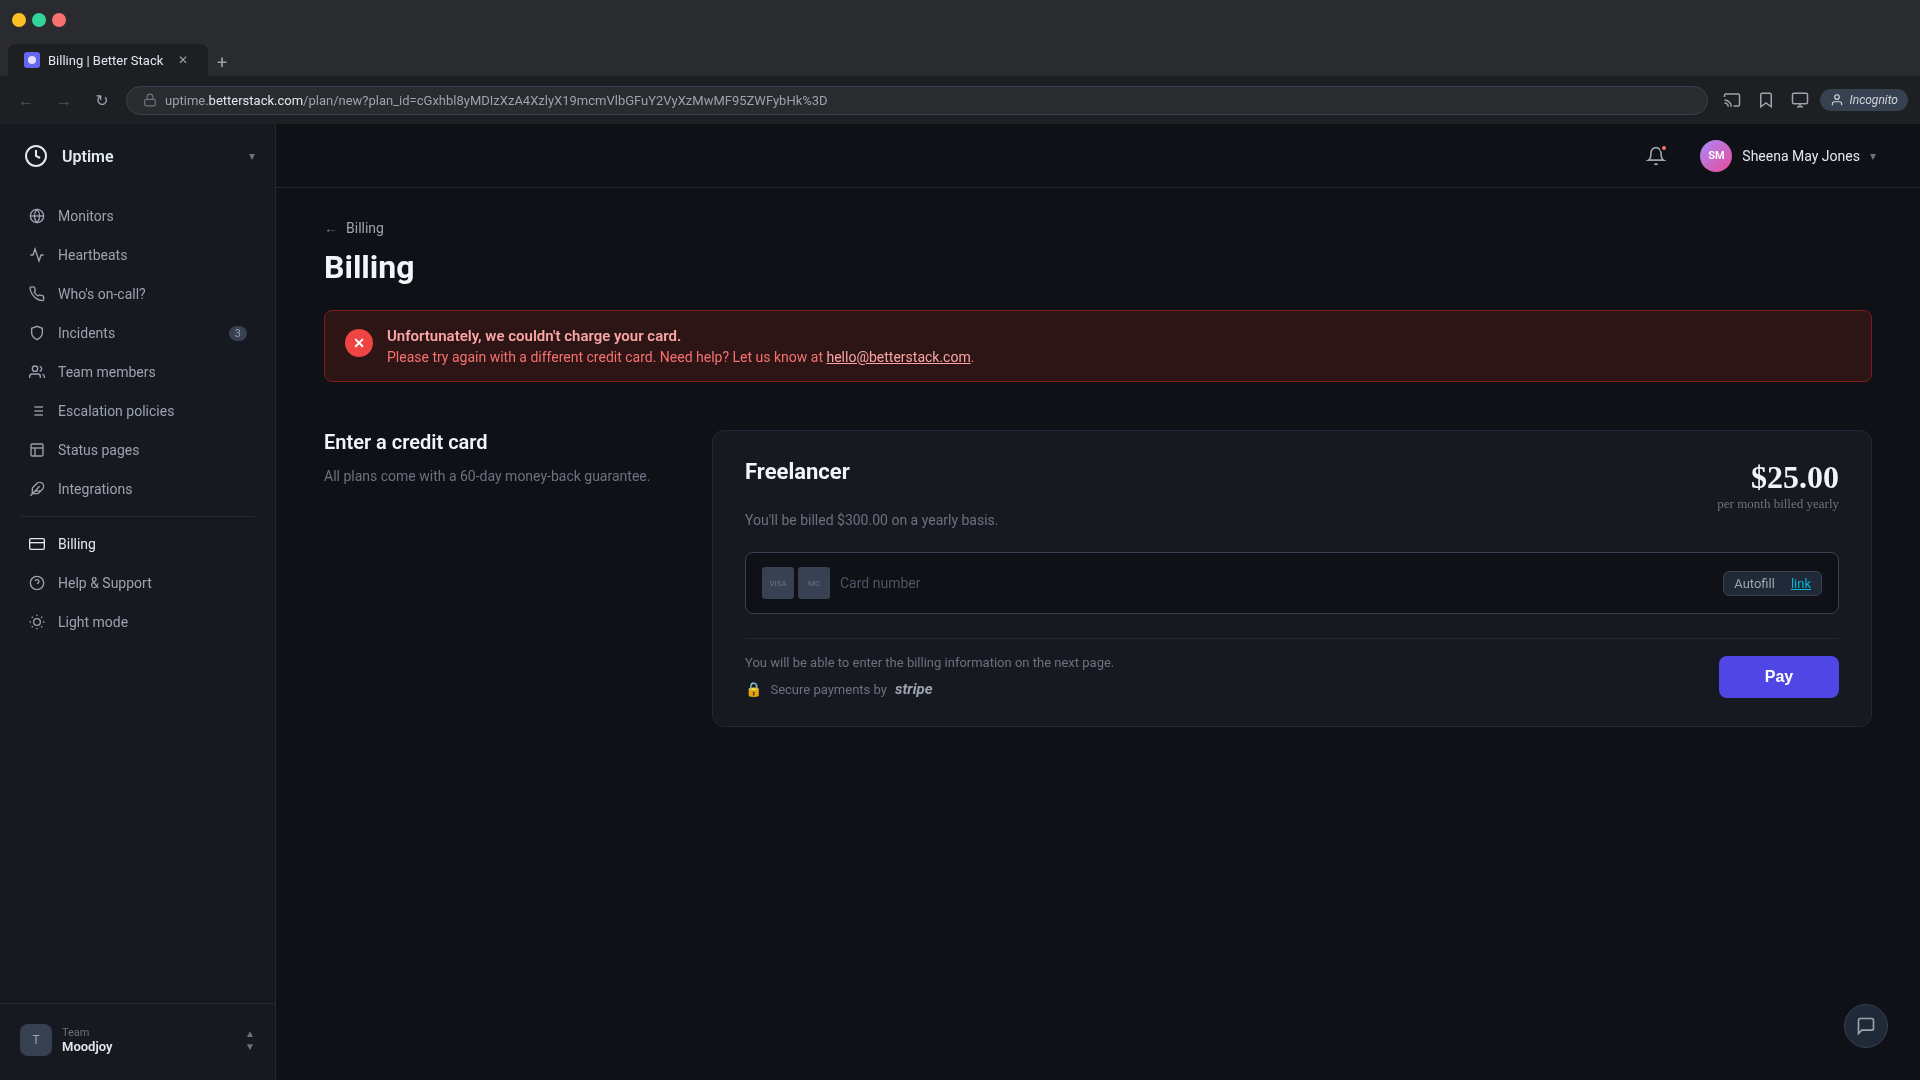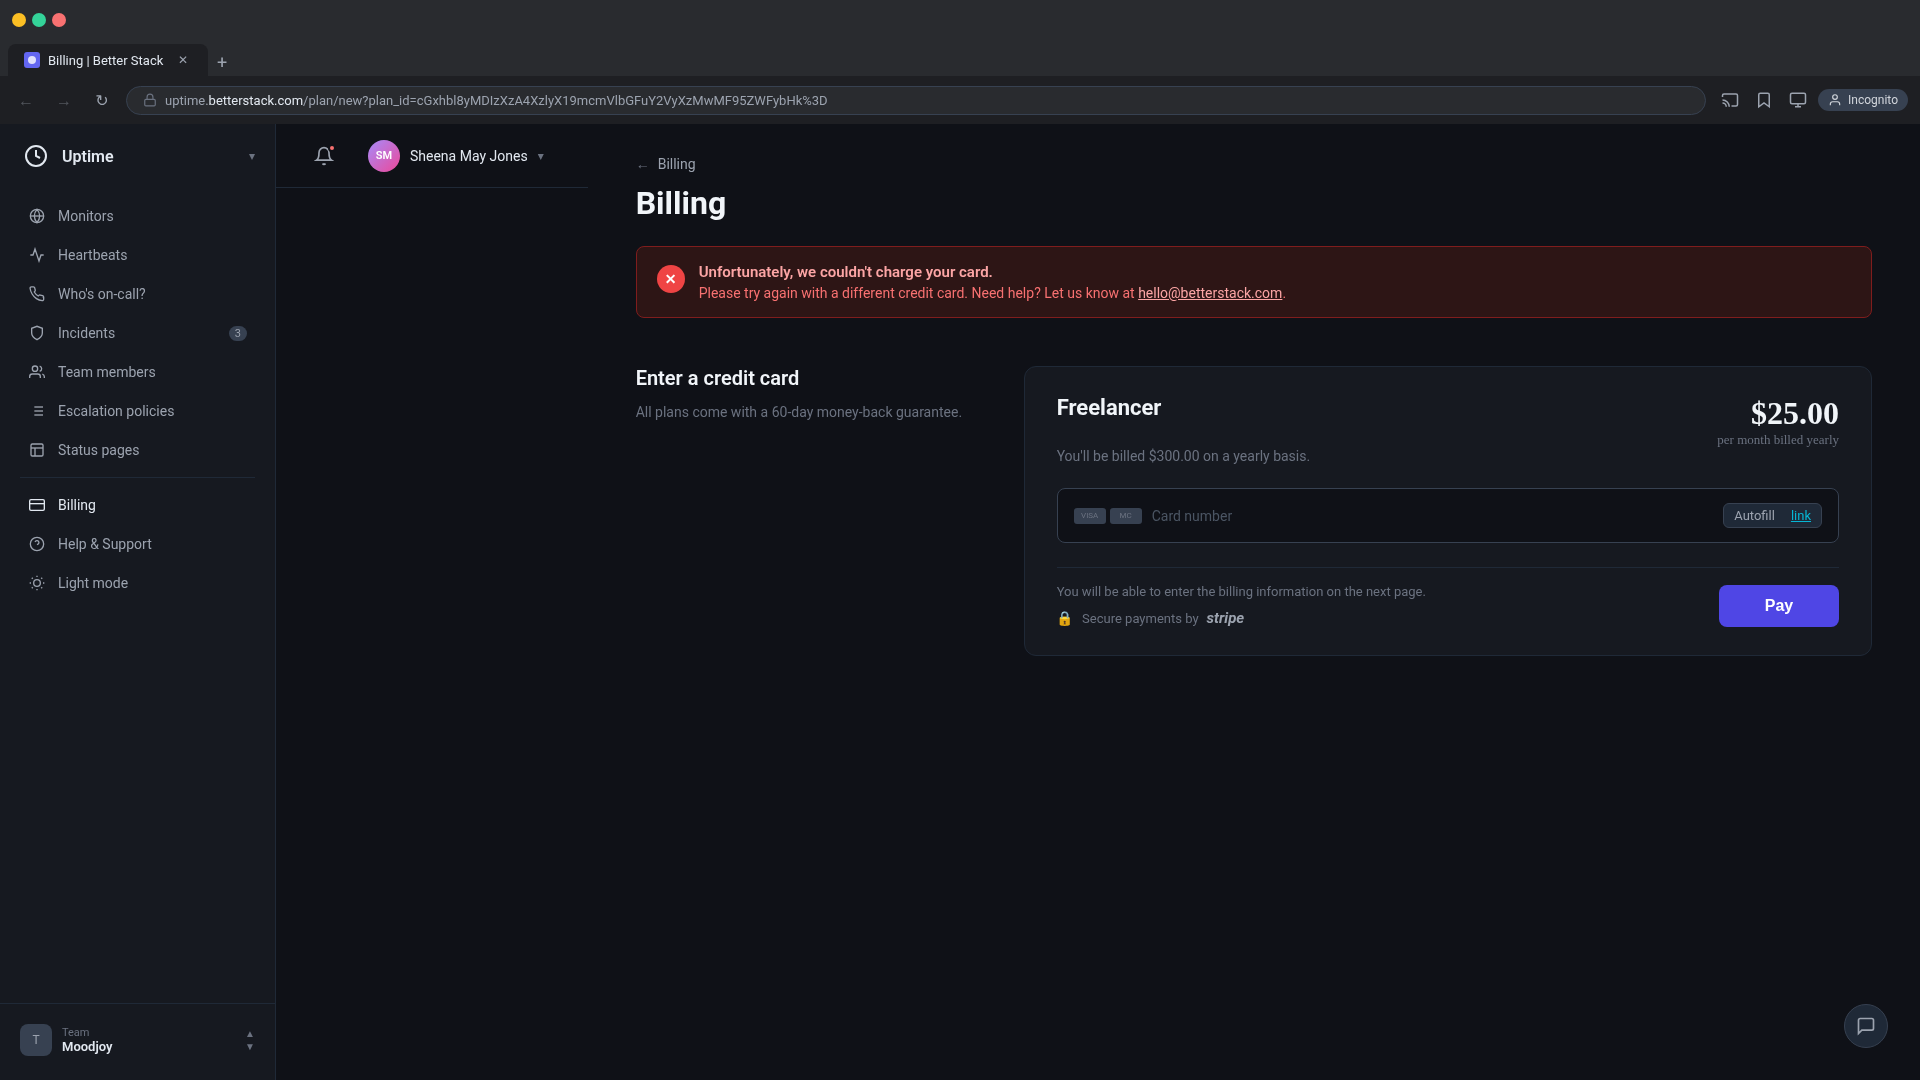--- a/index.html
+++ b/index.html
@@ -130,20 +130,21 @@
       font-size: 13px;
       color: #9ca3af;
     }
     .address-text span.domain {
       color: #e2e8f0;
     }
     .browser-actions {
       display: flex;
       gap: 6px;
       align-items: center;
+      font-style: italic;
     }
     .browser-action-btn {
       width: 28px;
       height: 28px;
       display: flex;
       align-items: center;
       justify-content: center;
       color: #9ca3af;
       cursor: pointer;
       border-radius: 4px;
@@ -283,21 +284,21 @@
       color: #6b7280;
       font-size: 10px;
     }
 
     
     .main-content {
       flex: 1;
       background: #0f1117;
       overflow-y: auto;
       display: flex;
-      flex-direction: row;
+      flex-direction: column;
     }
 
     
     .top-header {
       display: flex;
       align-items: center;
       justify-content: flex-end;
       padding: 0 32px;
       height: 64px;
       border-bottom: 1px solid #1f2937;
@@ -493,21 +494,21 @@
       display: flex;
       align-items: center;
       gap: 10px;
     }
     .card-icons {
       display: flex;
       gap: 4px;
     }
     .card-icon-placeholder {
       width: 32px;
-      height: 16px;
+      height: 32px;
       background: #374151;
       border-radius: 3px;
       display: flex;
       align-items: center;
       justify-content: center;
       font-size: 8px;
       color: #6b7280;
     }
     .card-number-placeholder {
       flex: 1;
@@ -756,20 +757,30 @@
         <span class="nav-icon">
           <svg width="16" height="16" viewBox="0 0 24 24" fill="none" stroke="currentColor" stroke-width="2">
               <rect x="3" y="3" width="18" height="18" rx="2"></rect>
               <line x1="3" y1="9" x2="21" y2="9"></line>
               <line x1="9" y1="21" x2="9" y2="9"></line>
             </svg>
         </span>
         <span>Status pages</span>
       </div>
 
+      <div class="nav-item">
+        <span class="nav-icon">
+          <svg width="16" height="16" viewBox="0 0 24 24" fill="none" stroke="currentColor" stroke-width="2">
+              <path d="M20.24 12.24a6 6 0 0 0-8.49-8.49L5 10.5V19h8.5l6.74-6.76z"></path>
+              <line x1="16" y1="8" x2="2" y2="22"></line>
+              <line x1="17.5" y1="15" x2="9" y2="15"></line>
+            </svg>
+        </span>
+        <span>Integrations</span>
+      </div>
 
       <div class="sidebar-divider"></div>
 
       <div class="nav-item active">
         <span class="nav-icon">
           <svg width="16" height="16" viewBox="0 0 24 24" fill="none" stroke="currentColor" stroke-width="2">
               <rect x="1" y="4" width="22" height="16" rx="2"></rect>
               <line x1="1" y1="10" x2="23" y2="10"></line>
             </svg>
         </span>

